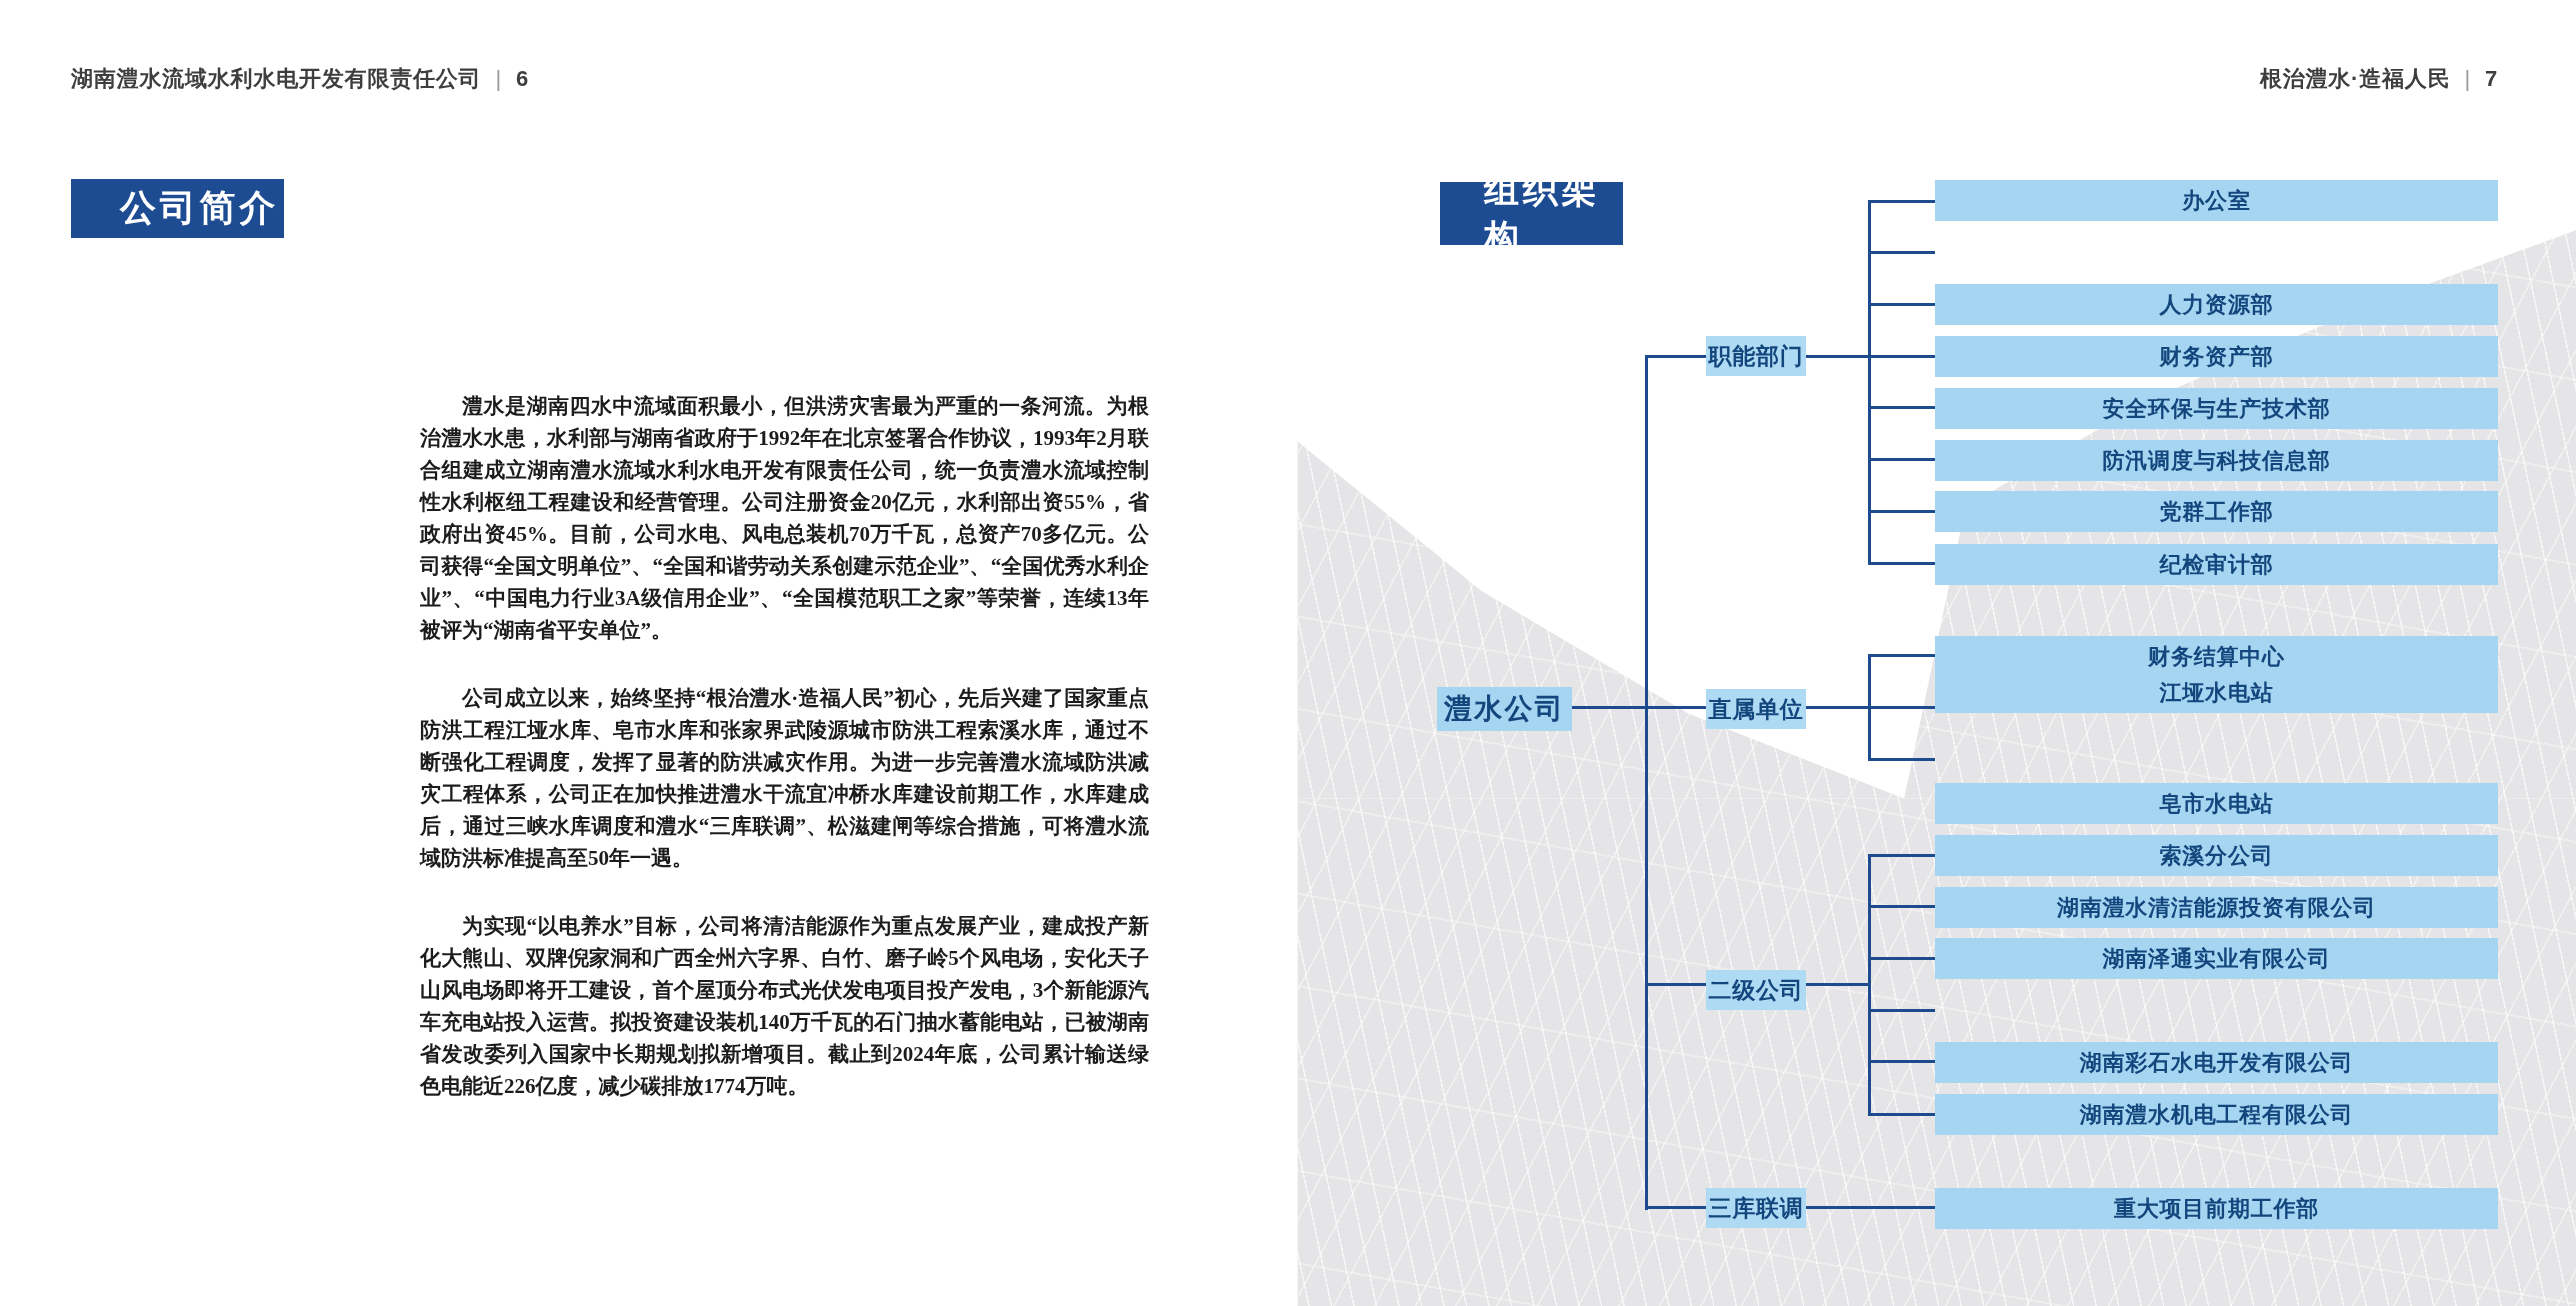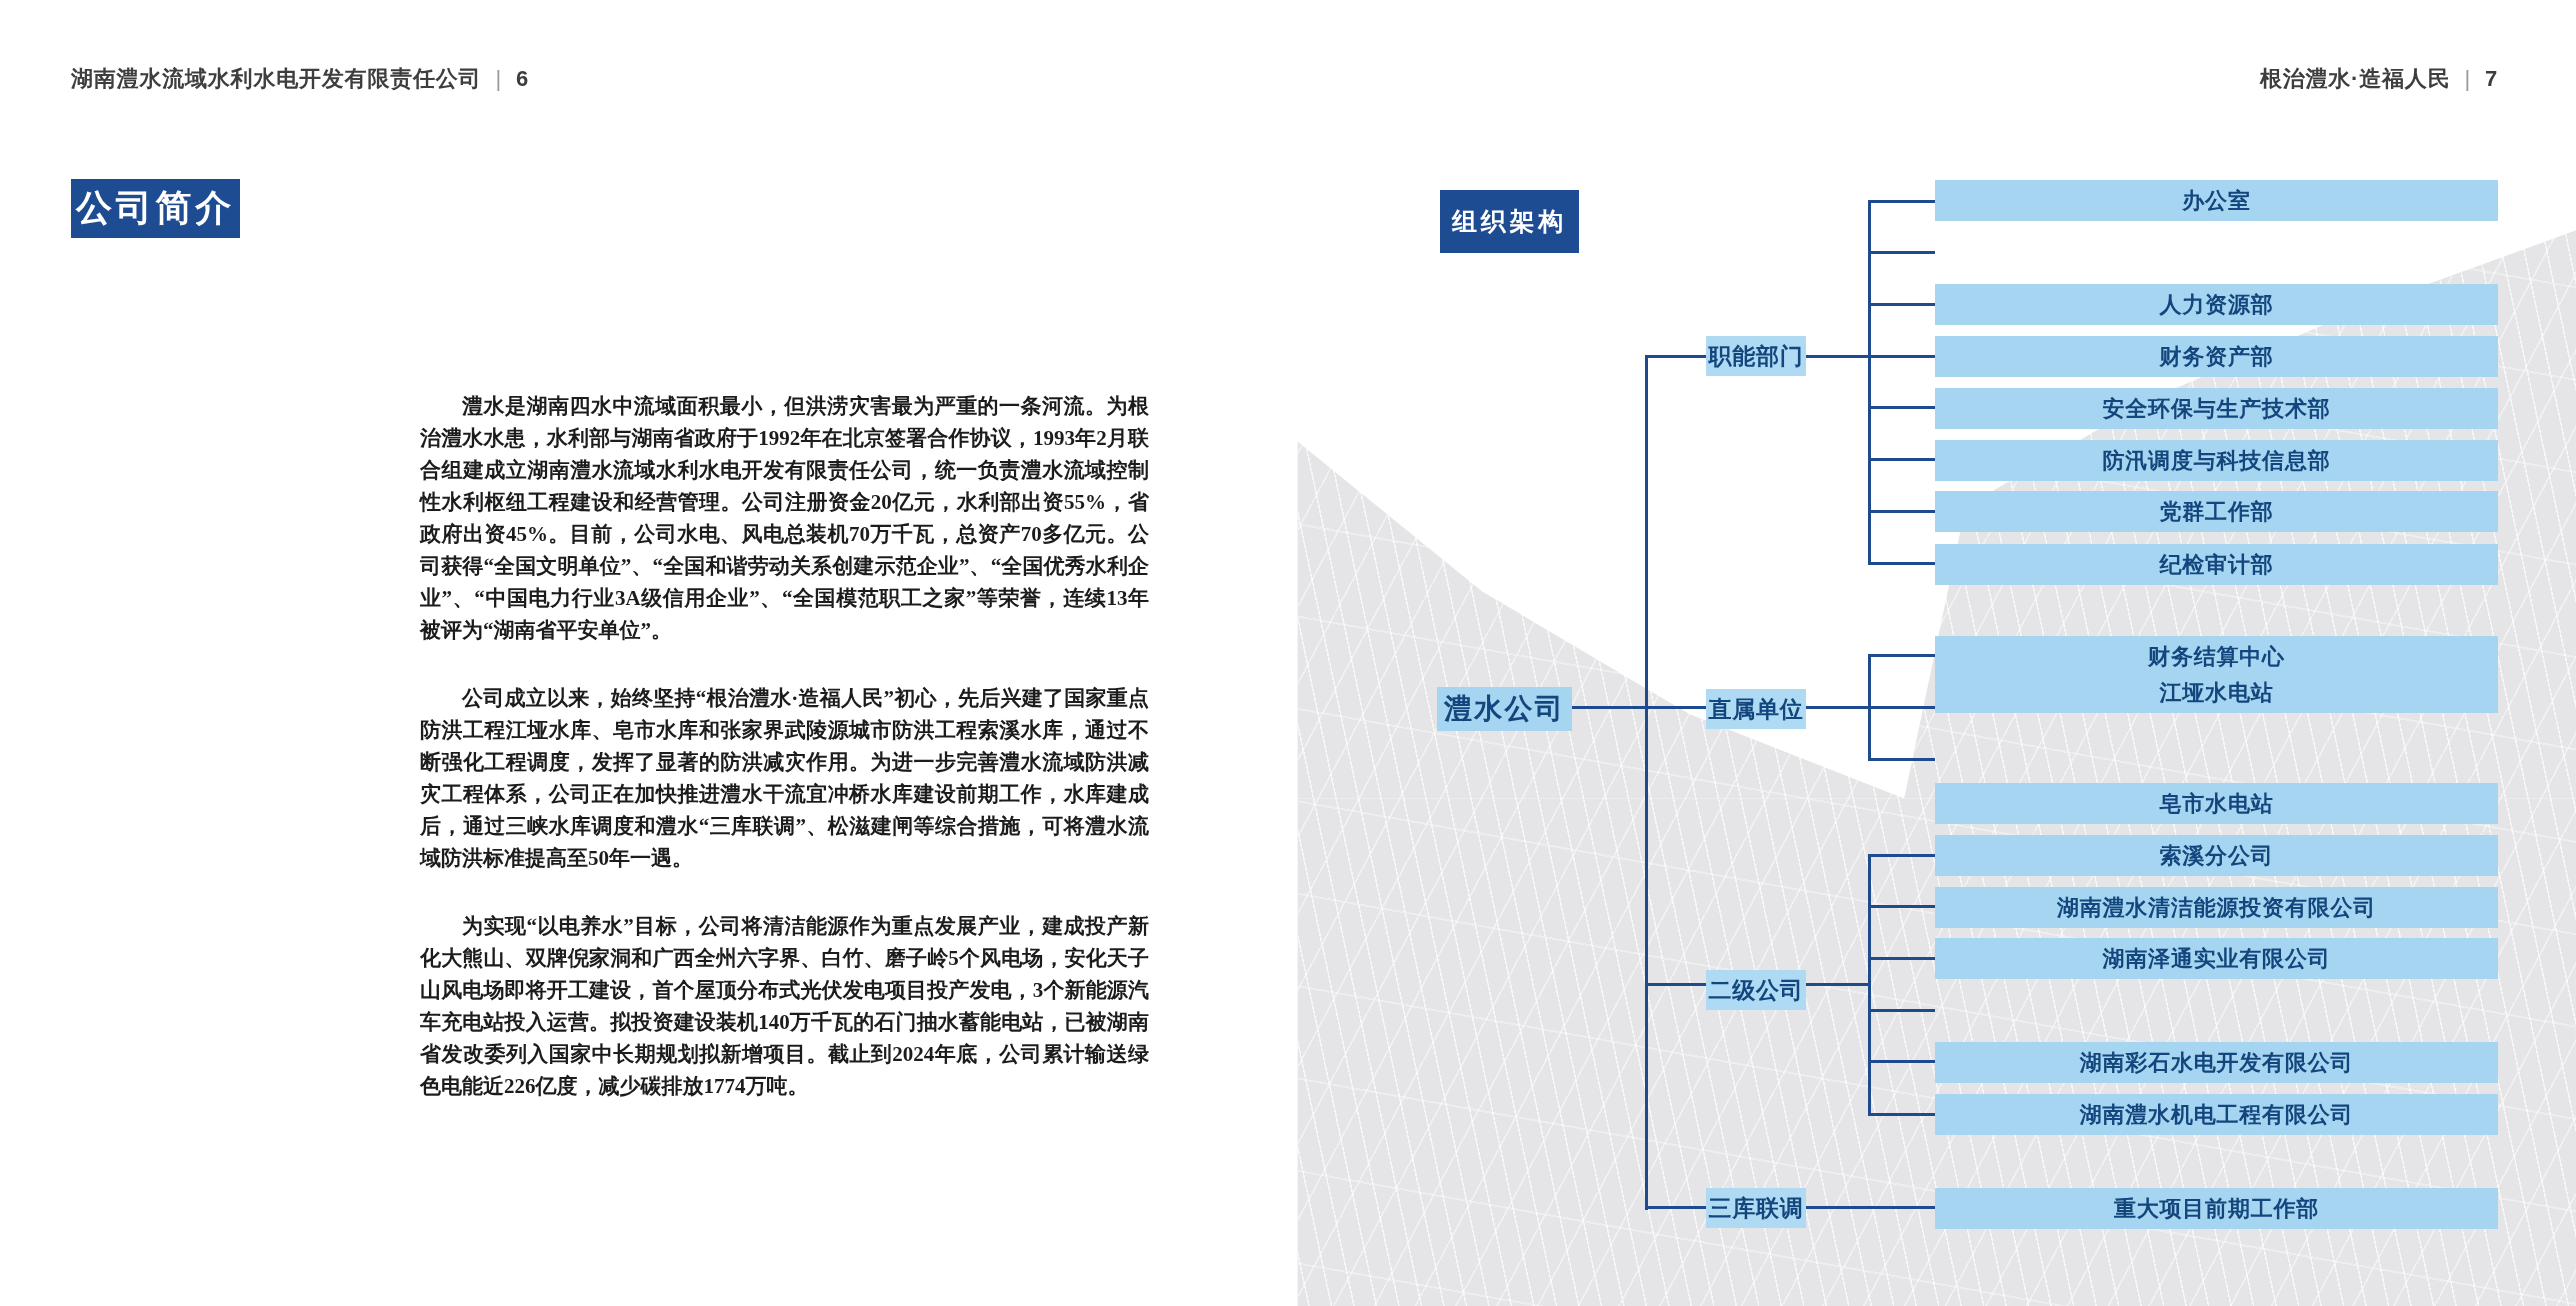--- a/index.html
+++ b/index.html
@@ -17,23 +17,23 @@
 
   
   .pg-header{position:absolute;top:64px;font-size:22px;font-weight:bold;color:#3e3e40;z-index:5;letter-spacing:0.8px;}
   #header-left{left:71px;}
   #header-right{right:78px;text-align:right;}
   .hdr-sep{color:#9a9a9c;font-weight:normal;margin:0 14px;}
   .hdr-page{font-weight:bold;color:#3e3e40;}
 
   
   .title-box{position:absolute;background:#1e4c92;color:#ffffff;font-weight:bold;
-    display:flex;align-items:center;justify-content:center;z-index:5;letter-spacing:3.8px;}
+    display:flex;align-items:center;justify-content:center;z-index:5;letter-spacing:3.8px;padding-left:44px;}
   #title-left{left:71px;top:179px;width:169px;height:59px;font-size:36px;}
-  #title-right{left:1440px;top:190px;width:139px;height:63px;font-size:25px;}
+  #title-right{left:1440px;top:182px;width:139px;height:63px;font-size:35px;}
 
   
   #body-text{position:absolute;left:420px;top:390px;width:729px;z-index:5;
     font-family:"Liberation Serif",serif;font-size:21px;line-height:32px;font-weight:600;
     color:#1c1c1c;text-align:justify;}
   #body-text p{margin:0;text-indent:2em;}
   #body-text p + p{margin-top:36px;}
 
   
   .line{position:absolute;background:#1d4b8d;z-index:2;}

